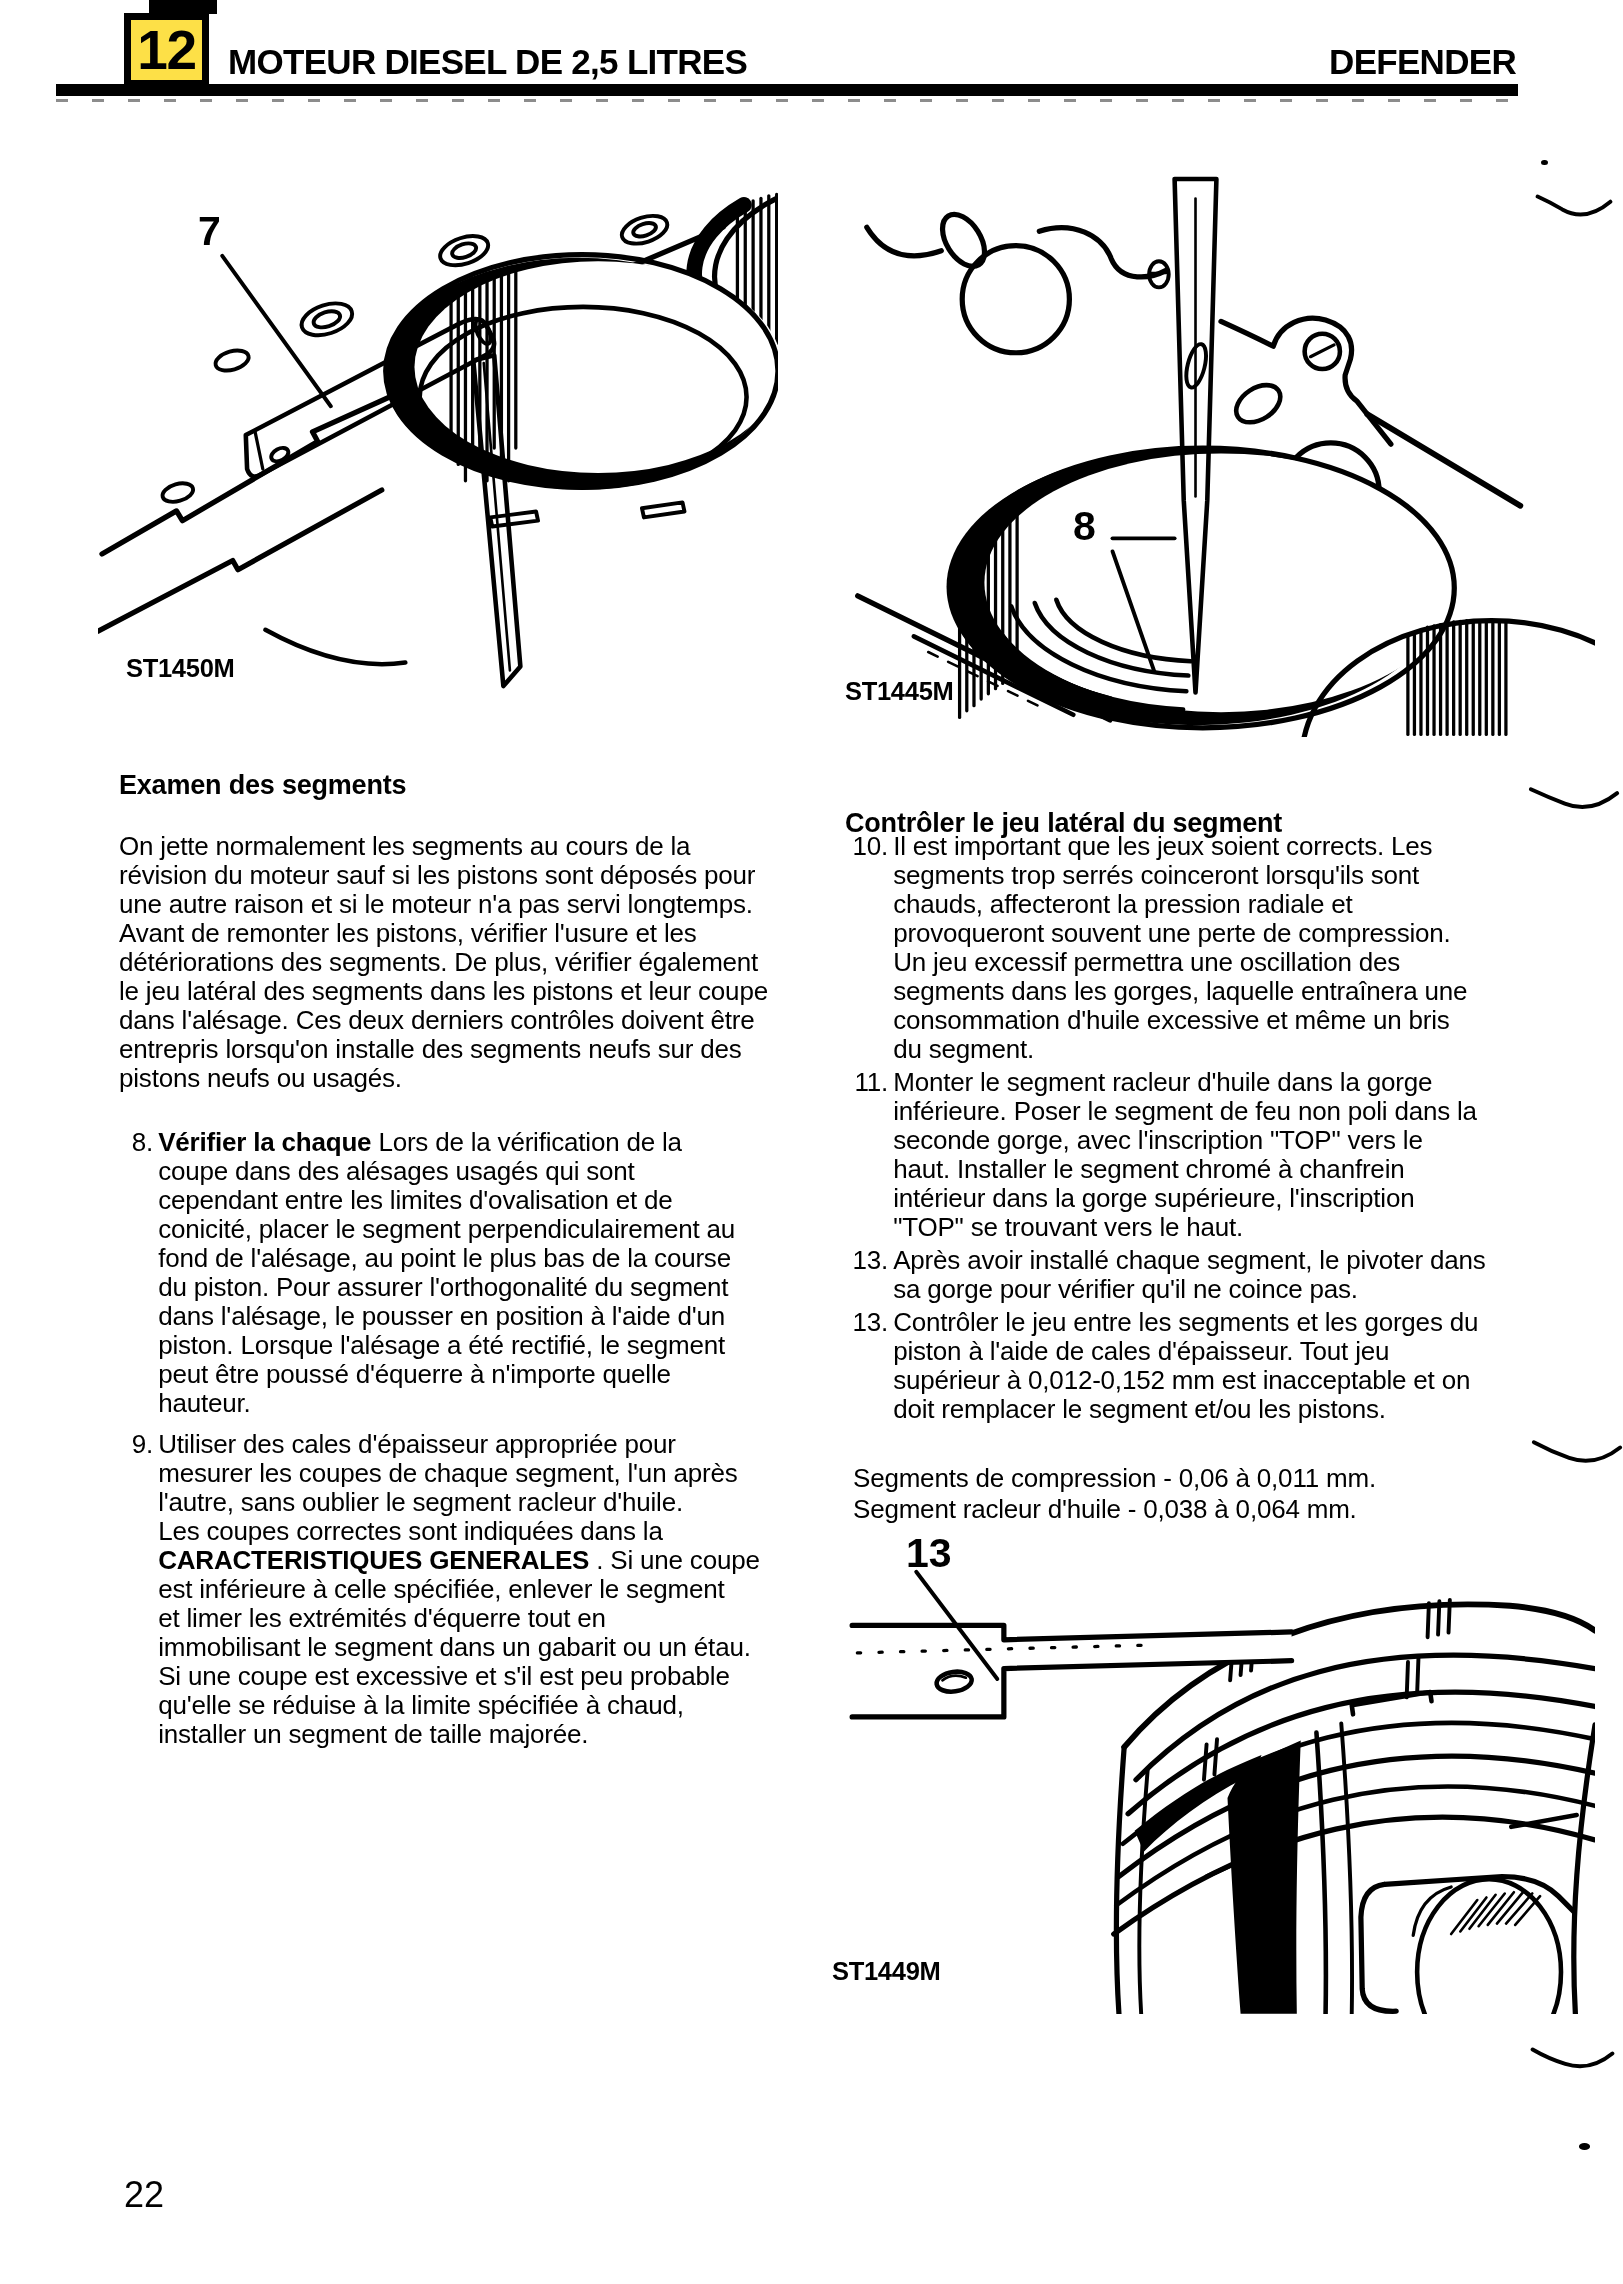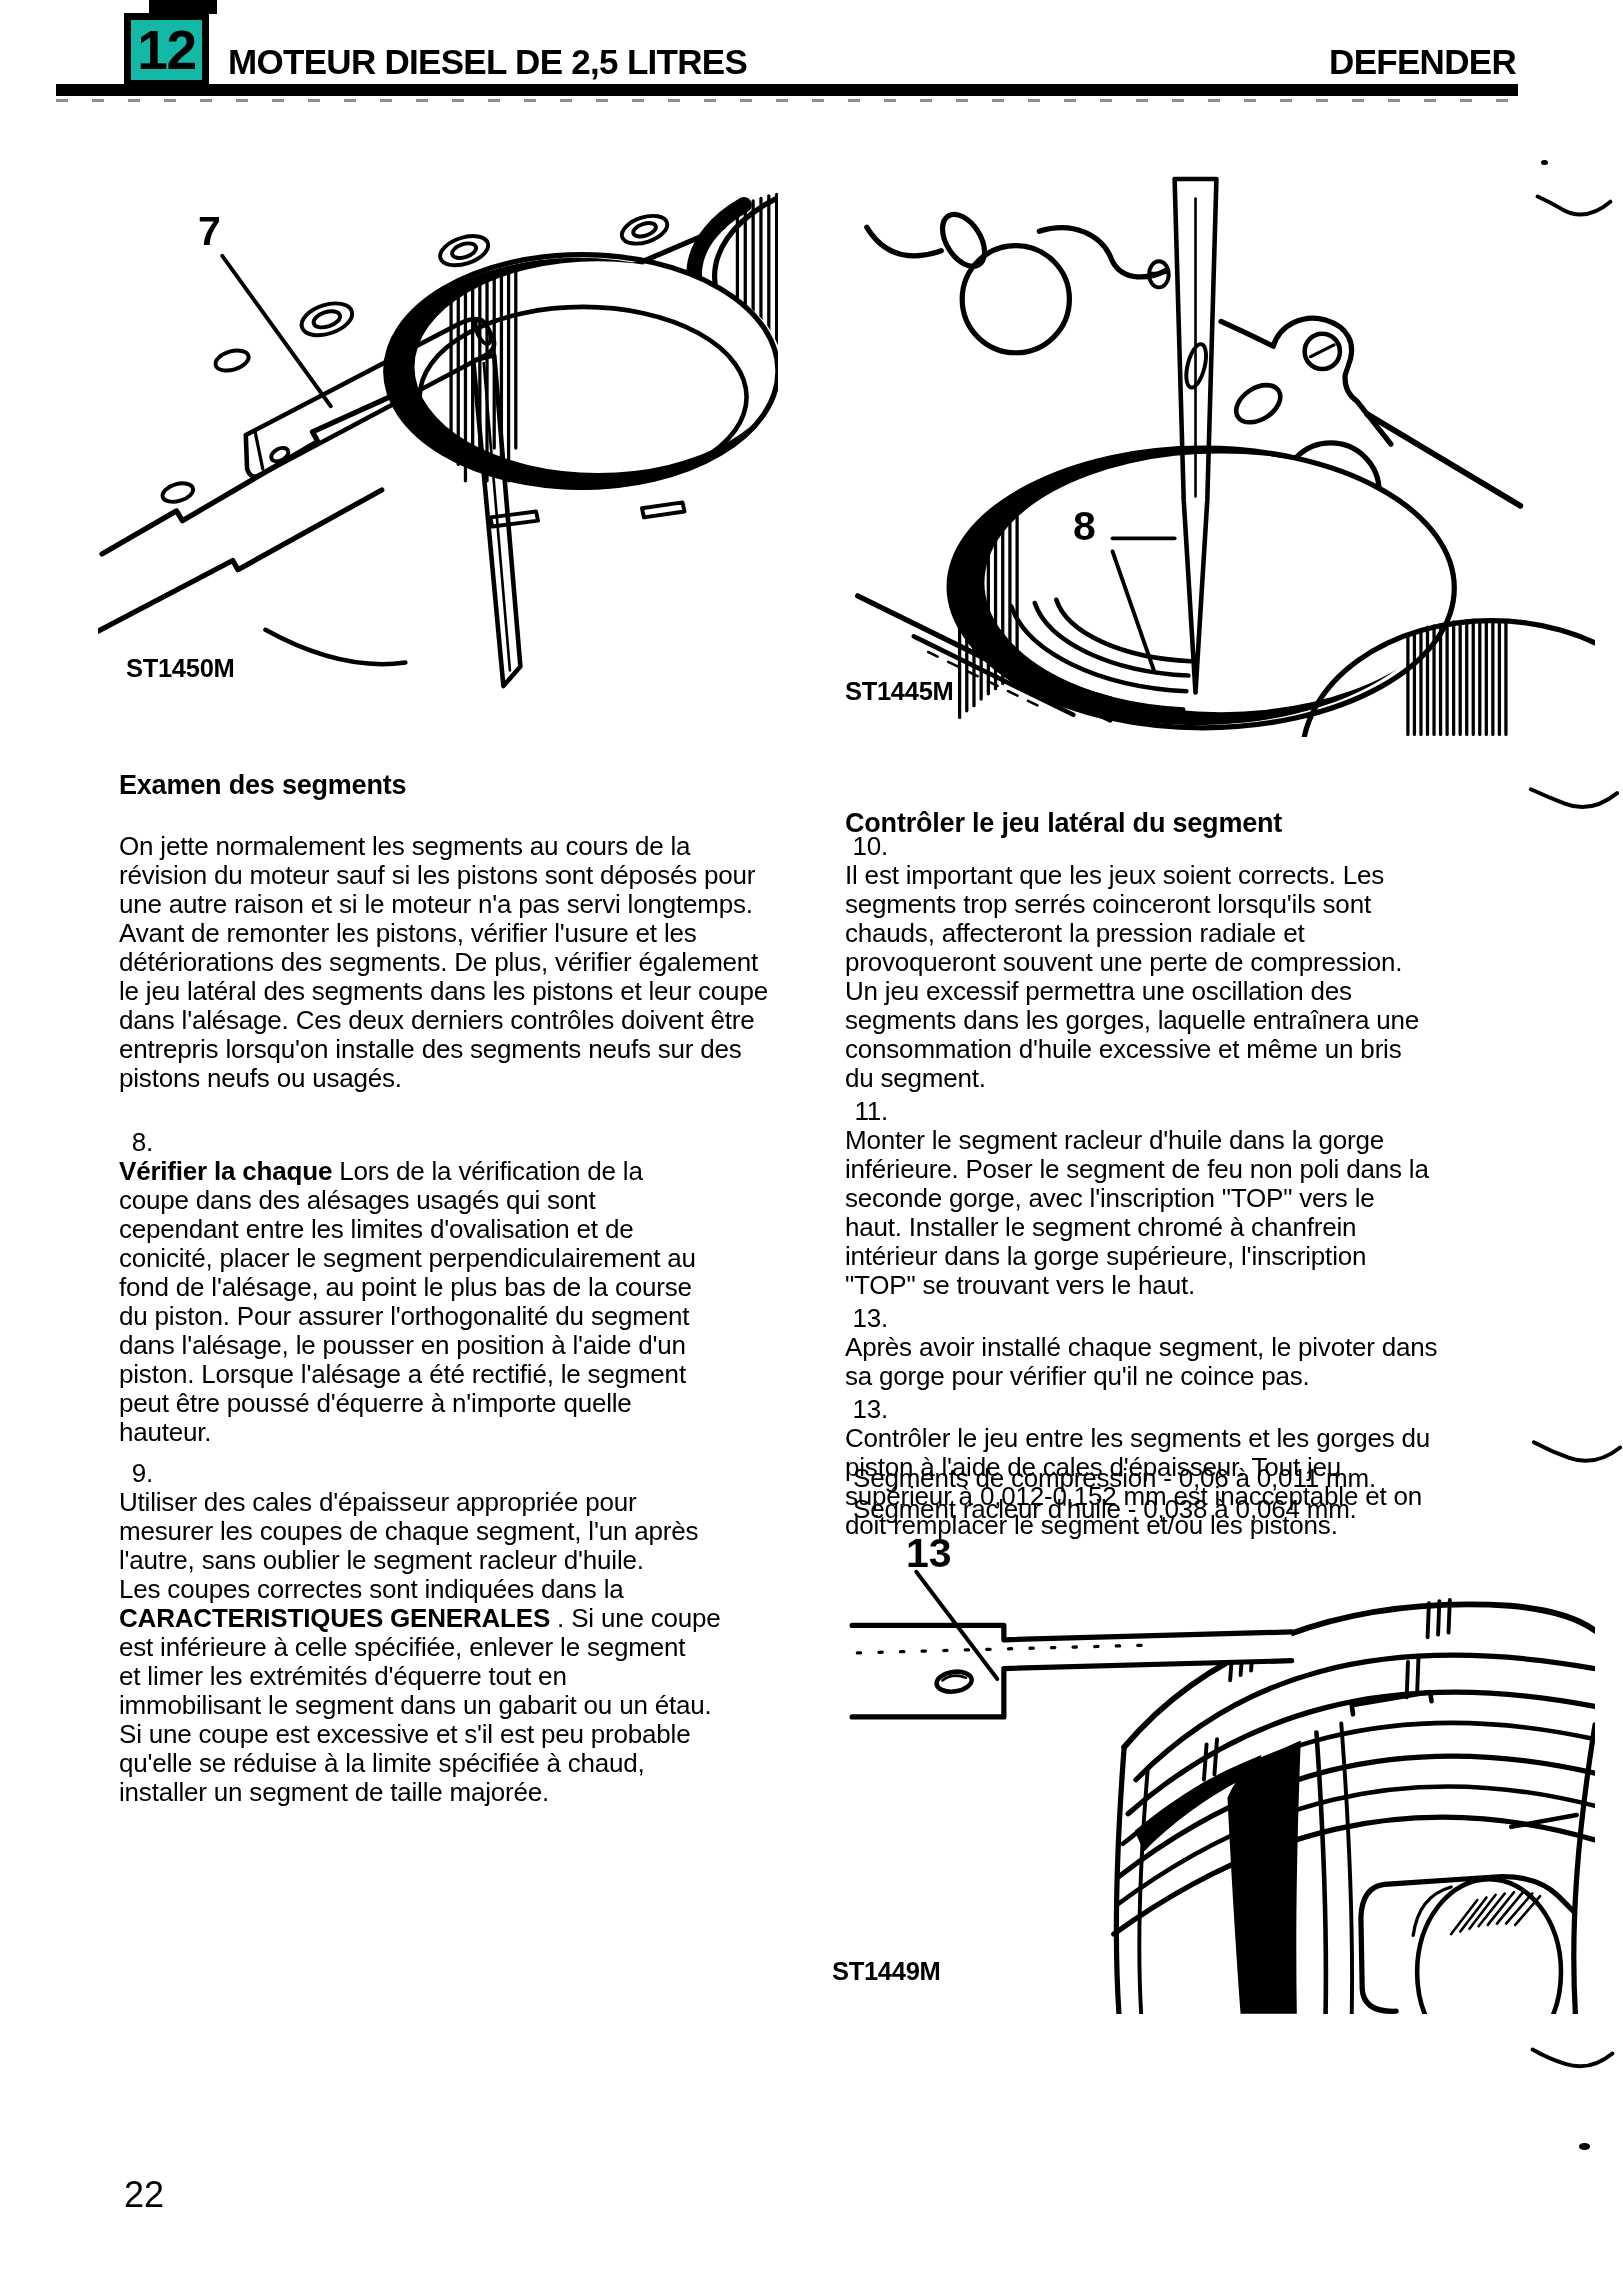--- a/index.html
+++ b/index.html
@@ -7,30 +7,30 @@
     position:relative;width:1623px;height:2284px;background:#ffffff;
     font-family:"Liberation Sans",sans-serif;color:#000;overflow:hidden;
   }
   .abs{position:absolute;}
   .txt{font-size:26px;line-height:29px;letter-spacing:-0.2px;}
   .pre{white-space:pre-line;}
   .heading{font-size:27px;line-height:30px;font-weight:bold;letter-spacing:-0.2px;}
   .caption{font-size:25.5px;font-weight:bold;letter-spacing:-0.3px;}
   .fig-label{font-size:41px;font-weight:bold;}
   
-  #chapter-box{left:124px;top:13px;width:85px;height:74px;border:7.8px solid #000;box-sizing:border-box;background:#14b8a6;text-align:center;}
+  #chapter-box{left:124px;top:13px;width:85px;height:74px;border:7.8px solid #000;box-sizing:border-box;background:#fde047;text-align:center;}
   #chapter-box .n{font-size:55px;font-weight:bold;line-height:60px;letter-spacing:-1.3px;}
   #page-title{left:228px;top:42px;font-size:35px;font-weight:bold;letter-spacing:-0.7px;}
   #brand{right:107px;top:42px;font-size:35px;font-weight:bold;letter-spacing:-0.7px;}
   #header-rule{left:56px;top:84px;width:1462px;height:11.8px;background:#000;}
   #header-speckle{left:56px;top:99px;width:1462px;height:3.3px;opacity:.45;
     background:repeating-linear-gradient(90deg,#000 0 11.8px,transparent 11.8px 36px);}
   #top-edge-mark{left:149px;top:0;width:68px;height:14.4px;background:#000;}
   
-  .item{display:flex;flex-direction:column;}
+  .item{display:flex;}
   .item .num{flex:none;text-align:right;}
   .col-l .num{width:34px;margin-right:5.2px;}
   .col-r .num{width:43px;margin-right:5.2px;}
   .col-r .item{margin-bottom:3.9px;}
   svg{display:block;}
   svg *{vector-effect:none;}
   .ink{stroke:#000;fill:none;stroke-linecap:round;stroke-linejoin:round;}
 </style>
 </head>
 <body>

